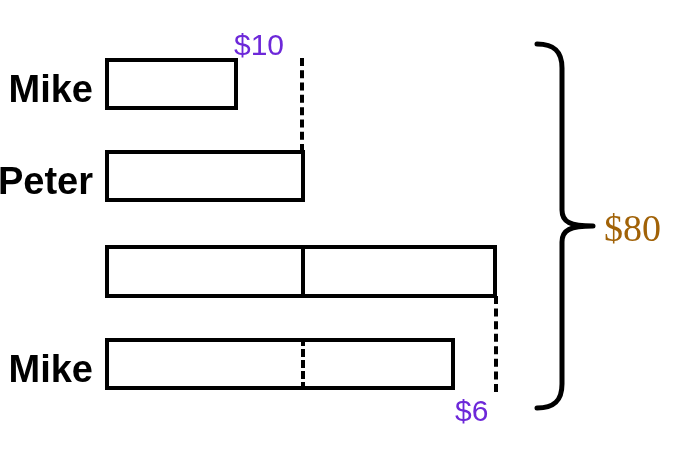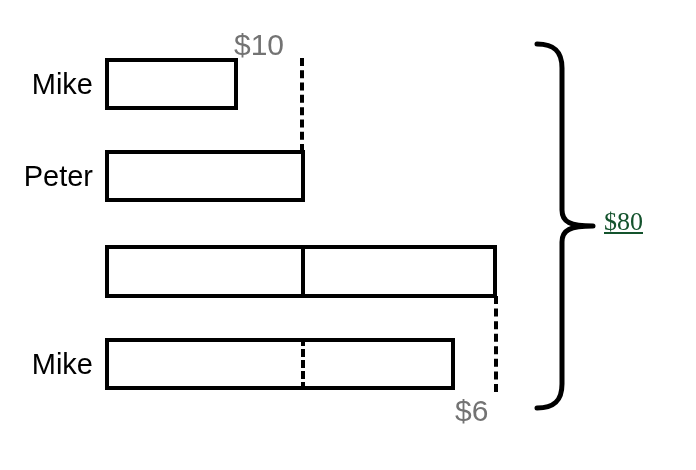--- a/index.html
+++ b/index.html
@@ -12,26 +12,27 @@
   }
   #diagram-root {
     position: relative;
     width: 696px;
     height: 470px;
     background: #ffffff;
     overflow: hidden;
   }
   .bar-label {
     position: absolute;
-    font-size: 29px;
+    font-size: 38px;
     line-height: 1;
     color: #000000;
     text-align: center;
     white-space: nowrap;
     font-family: "Liberation Sans", sans-serif;
+    font-weight: bold;
   }
   .bar {
     position: absolute;
     box-sizing: border-box;
     border: 4px solid #000000;
     background: #ffffff;
   }
   .bar-divider {
     position: absolute;
     width: 0;
@@ -46,44 +47,43 @@
   .guide-dashed {
     position: absolute;
     width: 0;
     box-sizing: border-box;
     border-left: 4px dashed #000000;
   }
   .value-label {
     position: absolute;
     font-size: 30px;
     line-height: 1;
-    color: #737373;
+    color: #6d28d9;
     white-space: nowrap;
     font-family: "Liberation Sans", sans-serif;
   }
   .brace-wrap {
     position: absolute;
     left: 530px;
     top: 38px;
     width: 75px;
     height: 380px;
   }
   .brace-wrap svg {
     display: block;
     width: 75px;
     height: 380px;
   }
   .total-label {
     position: absolute;
-    font-size: 26px;
+    font-size: 38px;
     line-height: 1;
-    color: #14532d;
+    color: #a16207;
     white-space: nowrap;
     font-family: "Liberation Serif", serif;
-    text-decoration: underline;
   }
 </style>
 </head>
 <body>
 
 <div id="diagram-root">
 
   <div class="bar-label" style="right:603px; top:70px;">Mike</div>
   <div class="bar-label" style="right:603px; top:162px;">Peter</div>
   <div class="bar-label" style="right:603px; top:350px;">Mike</div>

